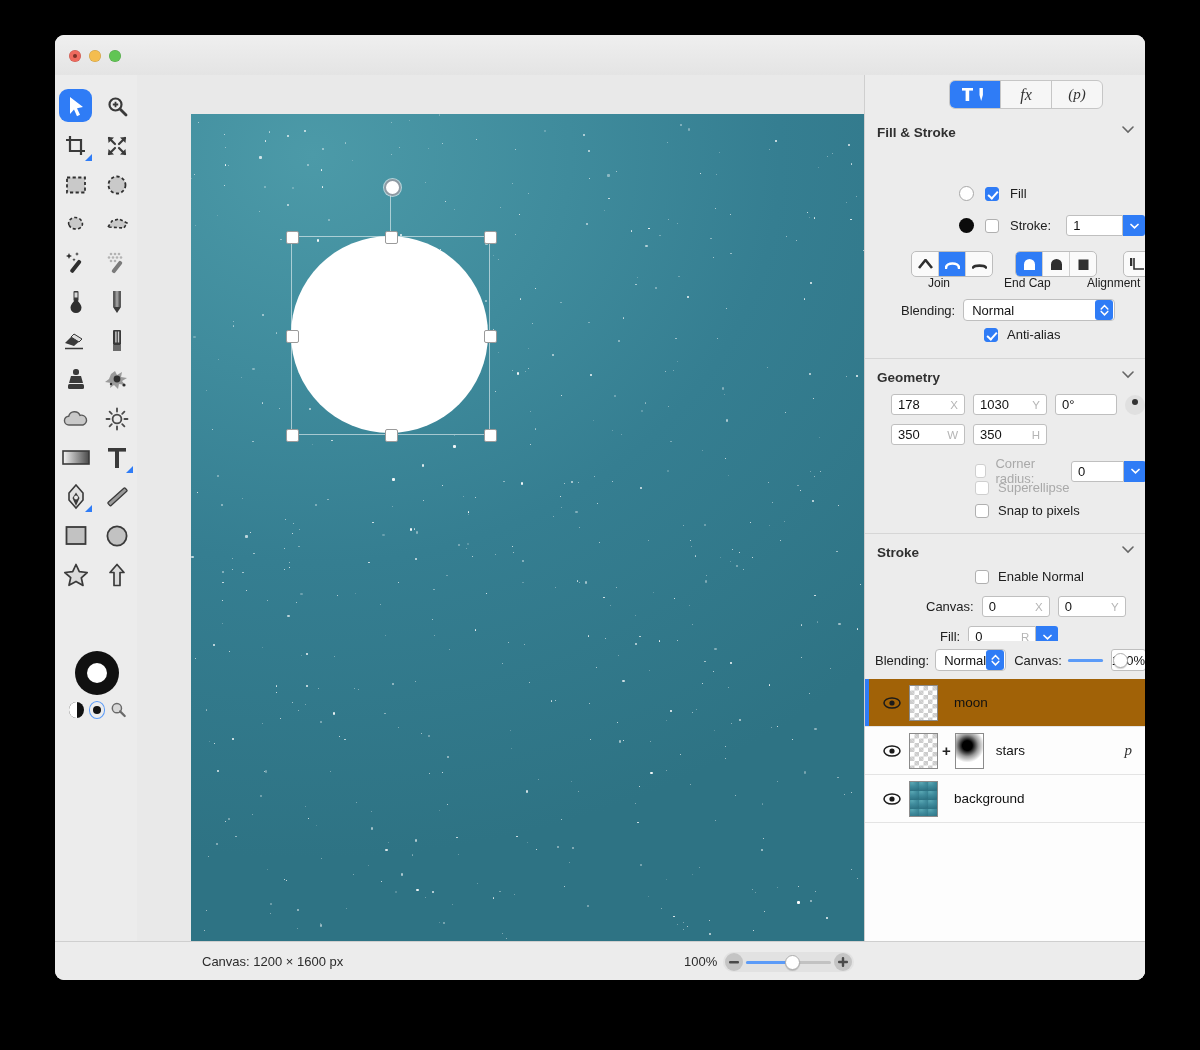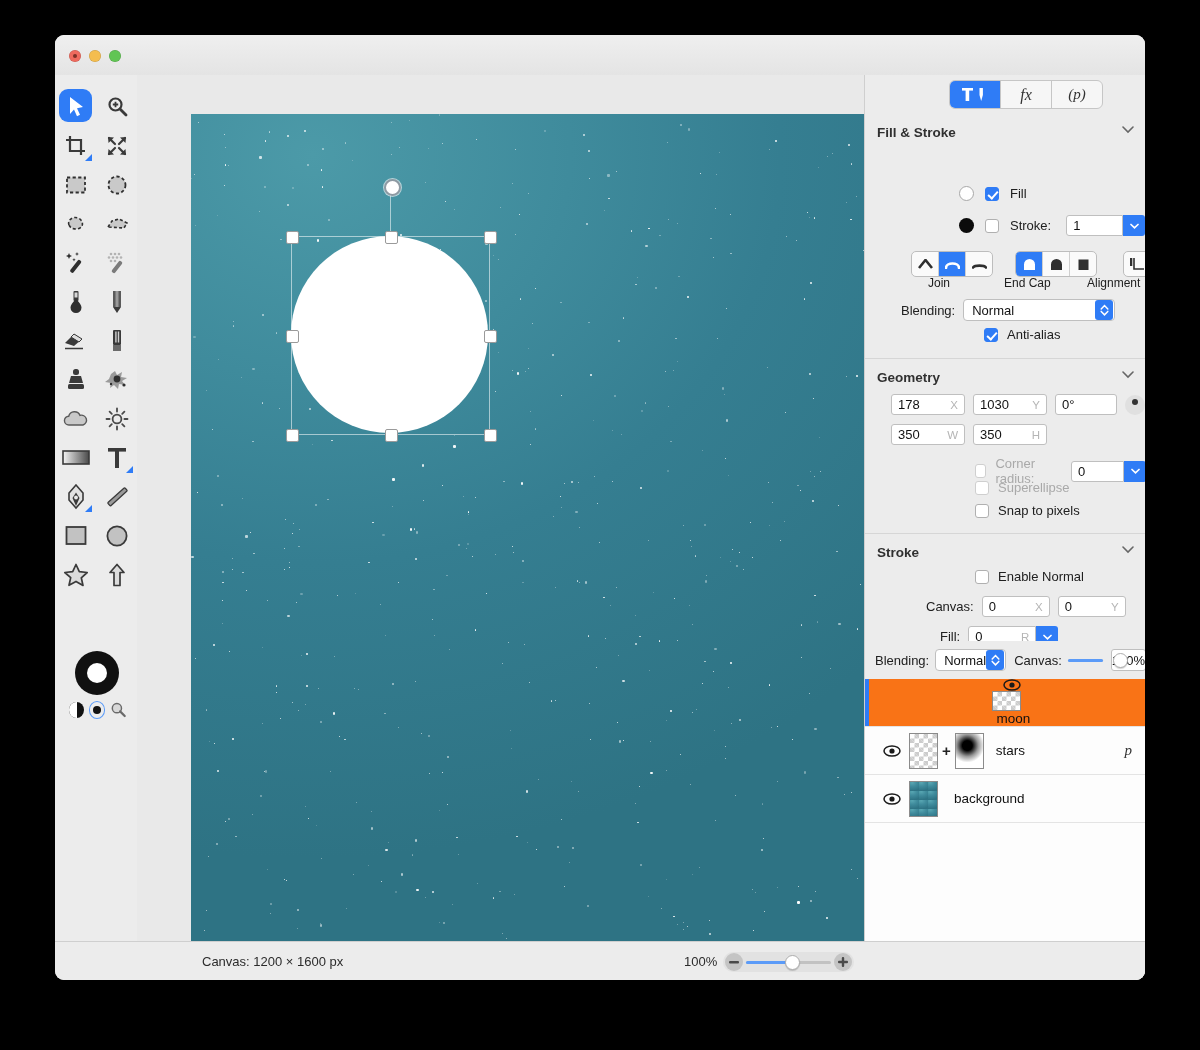--- a/index.html
+++ b/index.html
@@ -142,21 +142,21 @@
   .layerbar{position:absolute;left:0;top:566px;width:281px;height:38px;
     background:#ececec;border-bottom:1px solid #cfcfcf;display:flex;align-items:center;}
   .slider{position:relative;height:14px;display:flex;align-items:center;}
   .slider .track{height:3px;border-radius:2px;background:#c9c9c9;width:100%;}
   .slider .fill{position:absolute;left:0;height:3px;border-radius:2px;background:#5b9bf8;}
   .slider .knob{position:absolute;width:13px;height:13px;border-radius:50%;background:#fff;
     border:1px solid #aeaeae;box-shadow:0 1px 1px rgba(0,0,0,.18);}
   .layerlist{position:absolute;left:0;top:604px;width:281px;height:302px;background:#fdfdfd;}
   .layer{position:relative;height:47px;display:flex;align-items:center;
     border-bottom:1px solid #e4e4e4;}
-  .layer.sel{background:#f97316;flex-direction:column;}
+  .layer.sel{background:#a16207;}
   .layer.sel::before{content:"";position:absolute;left:0;top:0;bottom:0;width:4px;background:#2f7cf6;}
   .eye{width:30px;display:flex;align-items:center;justify-content:center;margin-left:12px;}
   .thumb{width:29px;height:36px;border:1px solid #8b8b8b;box-sizing:border-box;
     background-color:#fff;
     background-image:
       linear-gradient(45deg,#ccc 25%,transparent 25%,transparent 75%,#ccc 75%),
       linear-gradient(45deg,#ccc 25%,transparent 25%,transparent 75%,#ccc 75%);
     background-size:9px 9px;background-position:0 0,4.5px 4.5px;}
   .thumb.solid{background-image:radial-gradient(120% 90% at 25% 8%,#58a6b2 0%,#3f8b9c 45%,#2e7384 100%);}
   .thumb.mask{background-image:radial-gradient(circle at 42% 34%,#000 0%,#000 18%,#9a9a9a 40%,#fff 62%);

